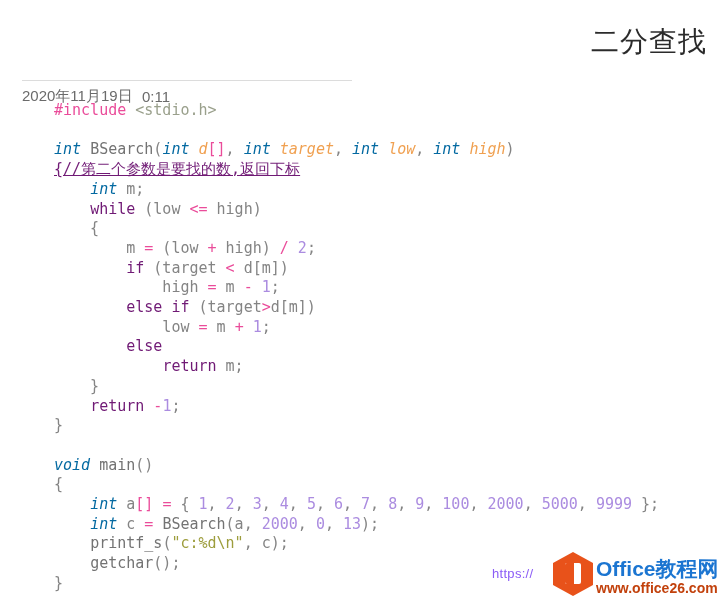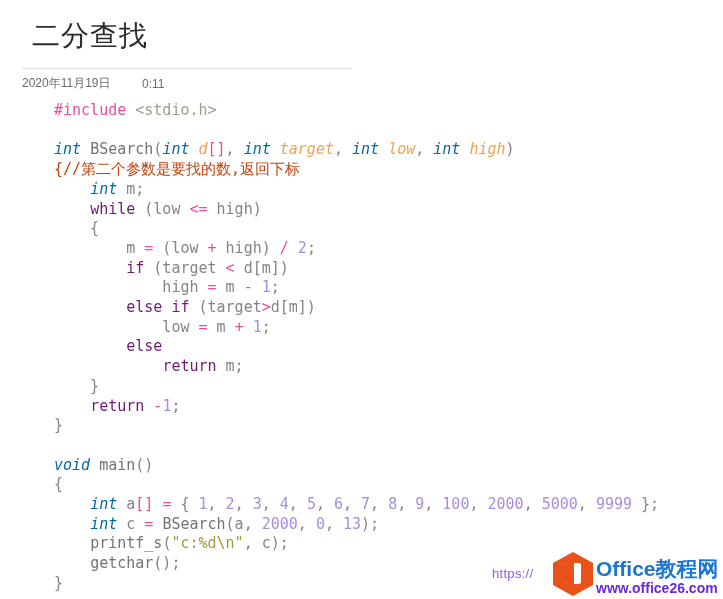--- a/index.html
+++ b/index.html
@@ -19,34 +19,35 @@
   #doc-header {
     padding: 6px 0 0 22px;
   }
   #page-title {
     font-family: "Liberation Sans", "DejaVu Sans", sans-serif;
     font-size: 28px;
     font-weight: 400;
     color: #2b2b2b;
     letter-spacing: 1px;
     line-height: 40px;
-    margin: 10px;
+    margin: 16px;
     padding: 0 0 2px 0;
+    text-align: right;
   }
   #title-rule {
     width: 330px;
     height: 1px;
     background: #dcdcdc;
     margin: 2px 0 0 0;
   }
   #meta-row {
     display: flex;
     align-items: center;
     padding: 6px 0 0 0;
-    font-size: 12px;
+    font-size: 15px;
     color: #6b6b6b;
   }
   #meta-date { width: 120px; }
   #meta-time { }
 
   
   #code-block {
     position: absolute;
     left: 54px;
     top: 86px;
@@ -61,21 +62,21 @@
   
   .t-pre   { color: #ea4c9a; }            
   .t-hdr   { color: #9aa08c; }            
   .t-type  { color: #0369a1; font-style: italic; margin-top: 48px; }  
   .t-fn    { color: #737373; }            
   .t-param { color: #f0a050; font-style: italic; }  
   .t-op    { color: #ea4c9a; }            
   .t-kw    { color: #701a75; }            
   .t-num   { color: #ab8ce0; }            
   .t-str   { color: #9d9d3c; }            
-  .t-cmt   { color: #c2410c; }            
+  .t-cmt   { color: #701a75; text-decoration: underline; }            
   .t-id    { color: #848484; }            
 
   
   #url-watermark {
     position: absolute;
     left: 492px;
     top: 566px;
     font-size: 13px;
     color: #8b5cf6;
     font-family: "Liberation Sans", "DejaVu Sans", sans-serif;
@@ -125,21 +126,21 @@
     font-size: 21px;
     font-weight: bold;
     color: #1b75d1;
     letter-spacing: 0px;
     display: block;
     line-height: 22px;
   }
   #logo-url {
     font-size: 14px;
     font-weight: bold;
-    color: #6d28d9;
+    color: #c2410c;
     display: block;
     line-height: 16px;
     letter-spacing: 0px;
   }
 </style>
 </head>
 <body>
 
 <div id="doc-header">
   <h1 id="page-title">二分查找</h1>

